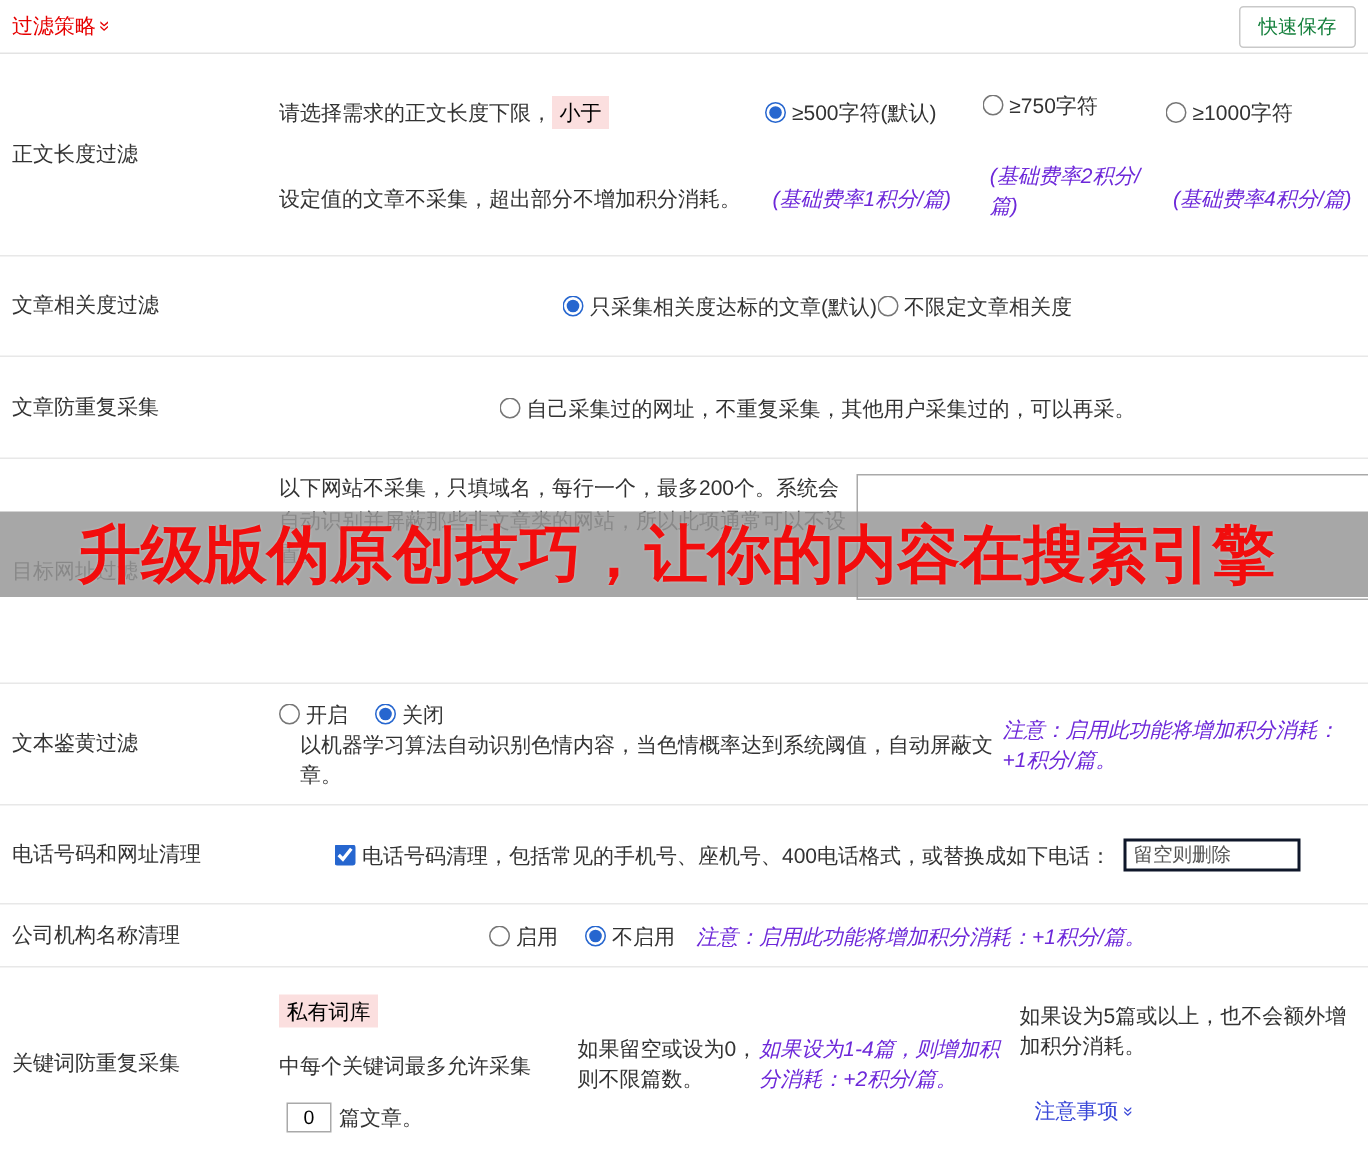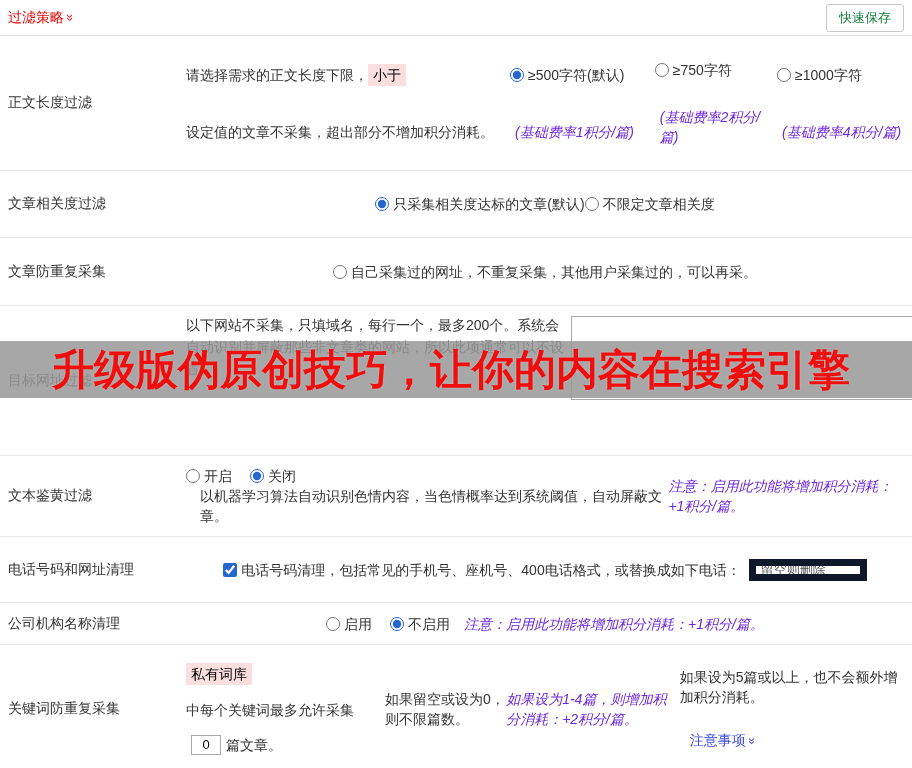--- a/index.html
+++ b/index.html
@@ -78,21 +78,21 @@
     margin-top: 4px;
     resize: both;
     font-family: inherit;
     font-size: 13px;
     padding: 3px 5px;
   }
   .phone-input {
     margin-left: 8px;
     width: 118px;
     height: 22px;
-    border: 7px solid #0f172a;
+    border: 2px solid #0f172a;
     font-size: 13px;
     padding: 2px 5px;
     font-family: inherit;
   }
   .phone-input::placeholder { color: #555; opacity: 1; }
   .count-input {
     width: 30px;
     height: 20px;
     border: 1px solid #a9a9a9;
     text-align: center;

